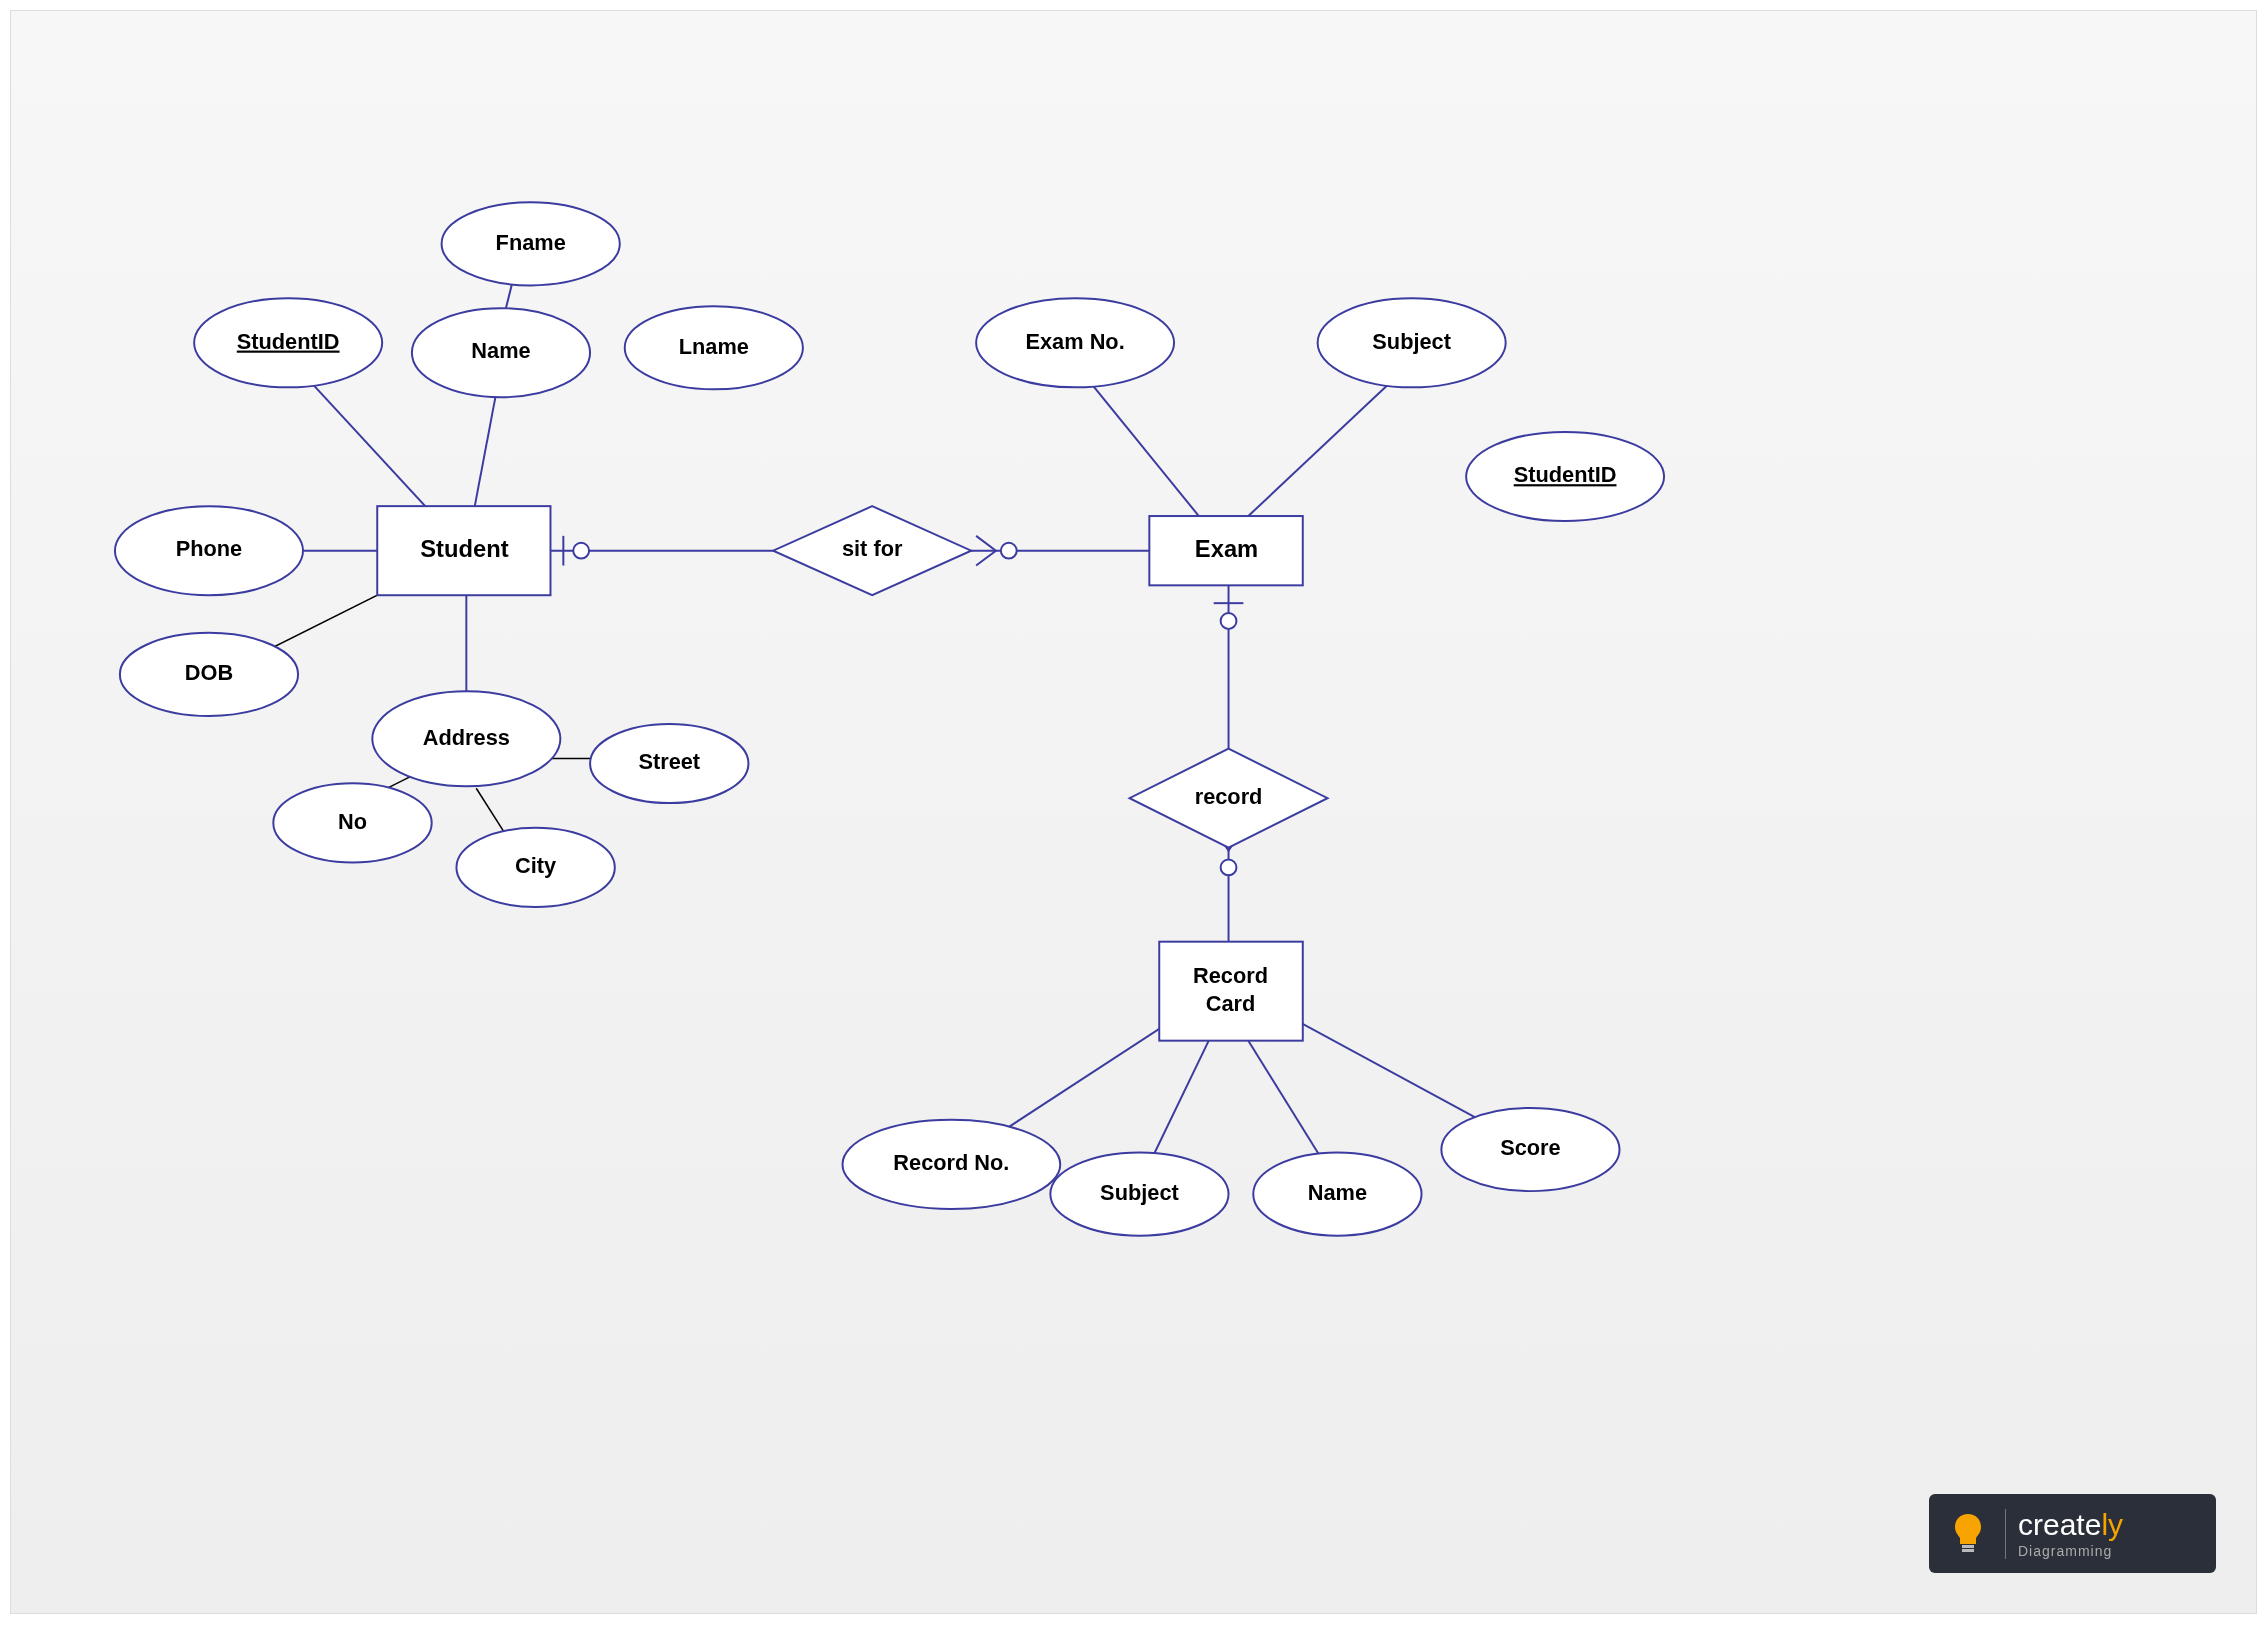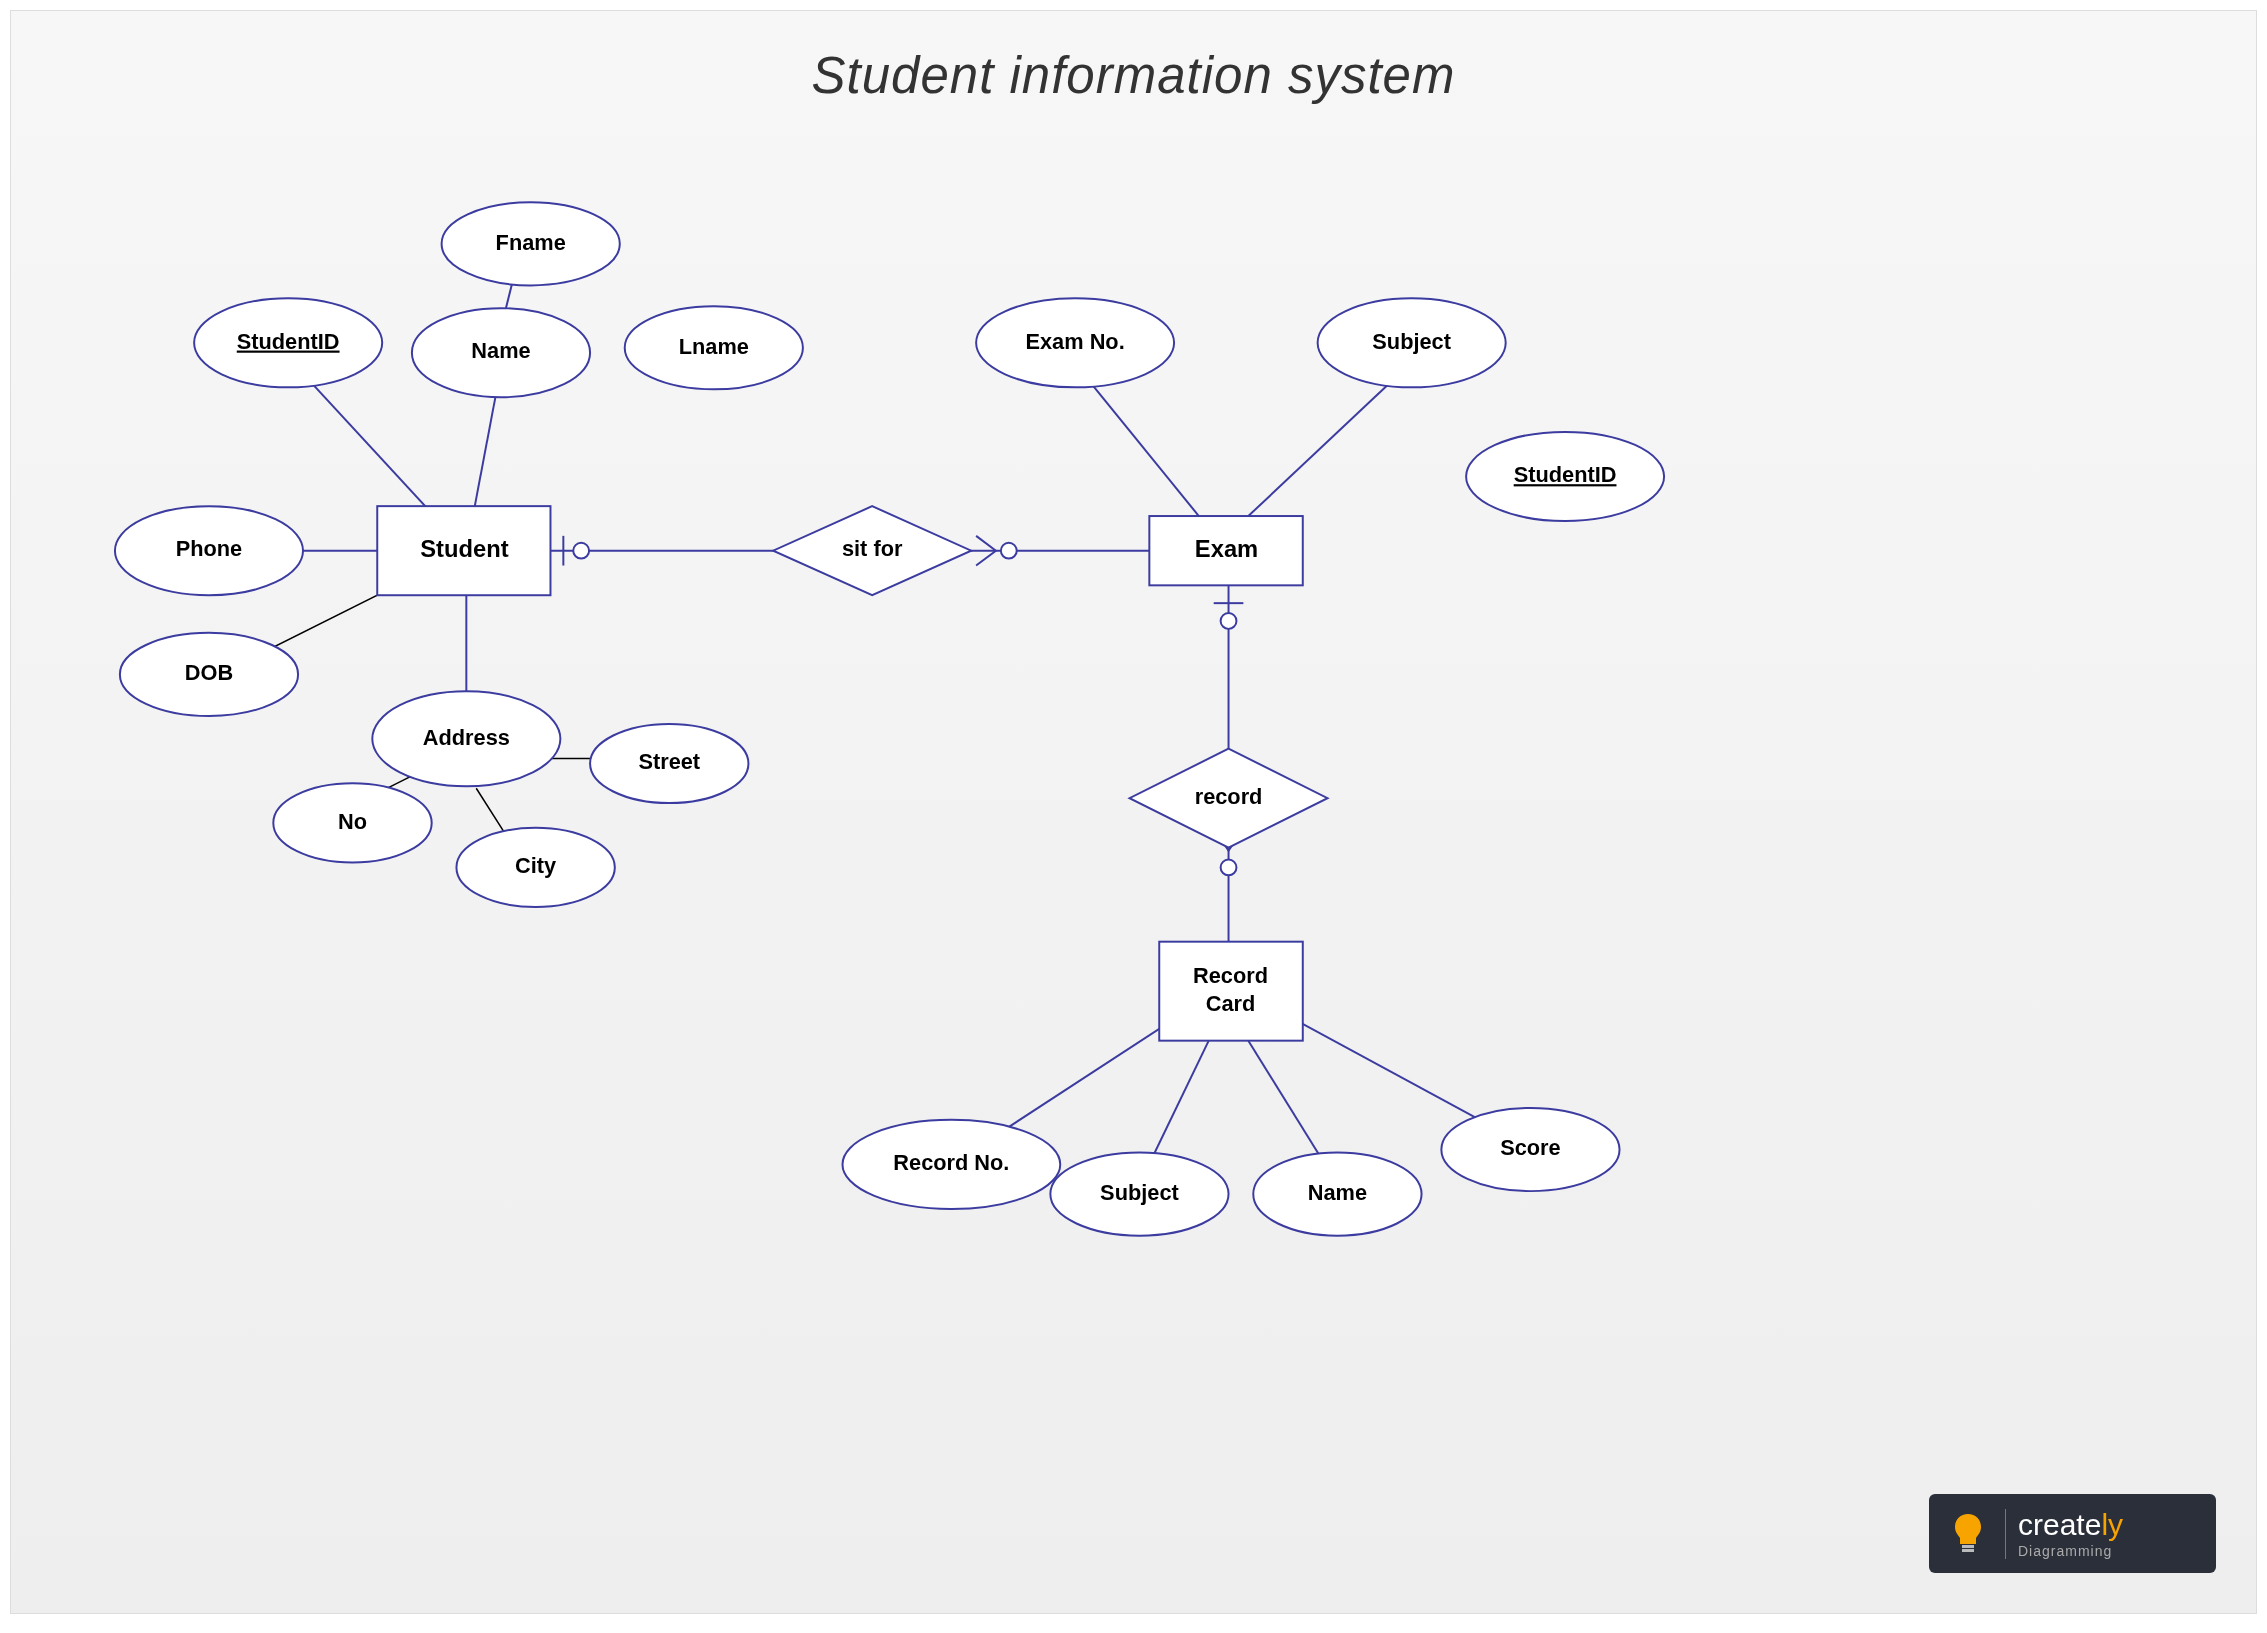--- a/index.html
+++ b/index.html
@@ -119,21 +119,20 @@
       font-size: 14px;
       color: #aaa;
       letter-spacing: 1px;
       margin-top: 4px;
     }
   </style>
 </head>
 <body>
 
 <div class="canvas">
-  <div class="title">Student information system</div>
 
   <svg class="diagram" viewBox="0 0 2270 1620">
 
     <g>
 
       <line class="conn" x1="460" y1="545" x2="280" y2="350"></line>
       <line class="conn" x1="460" y1="545" x2="495" y2="360"></line>
       <line class="conn" x1="460" y1="545" x2="210" y2="545"></line>
       <line class="conn-black" x1="460" y1="545" x2="210" y2="670"></line>
       <line class="conn" x1="460" y1="590" x2="460" y2="735"></line>

